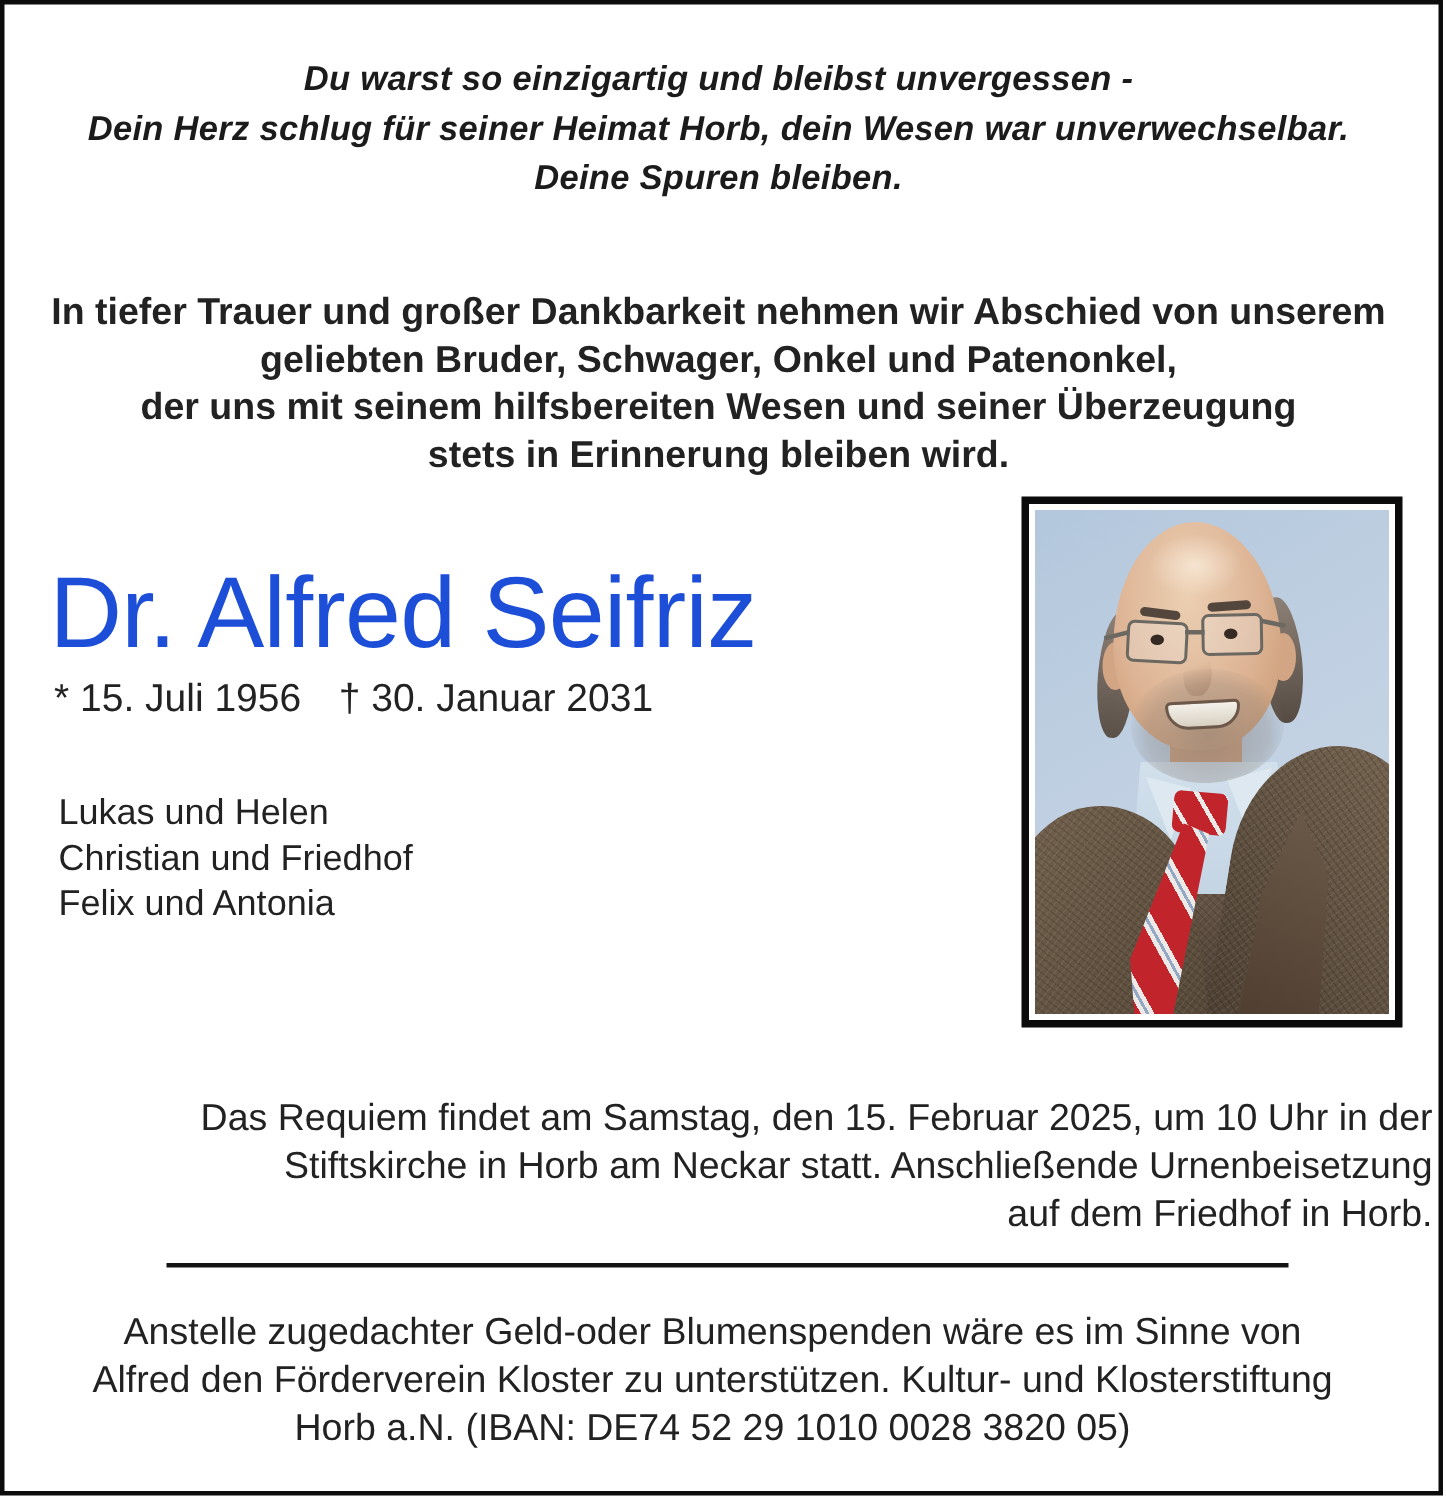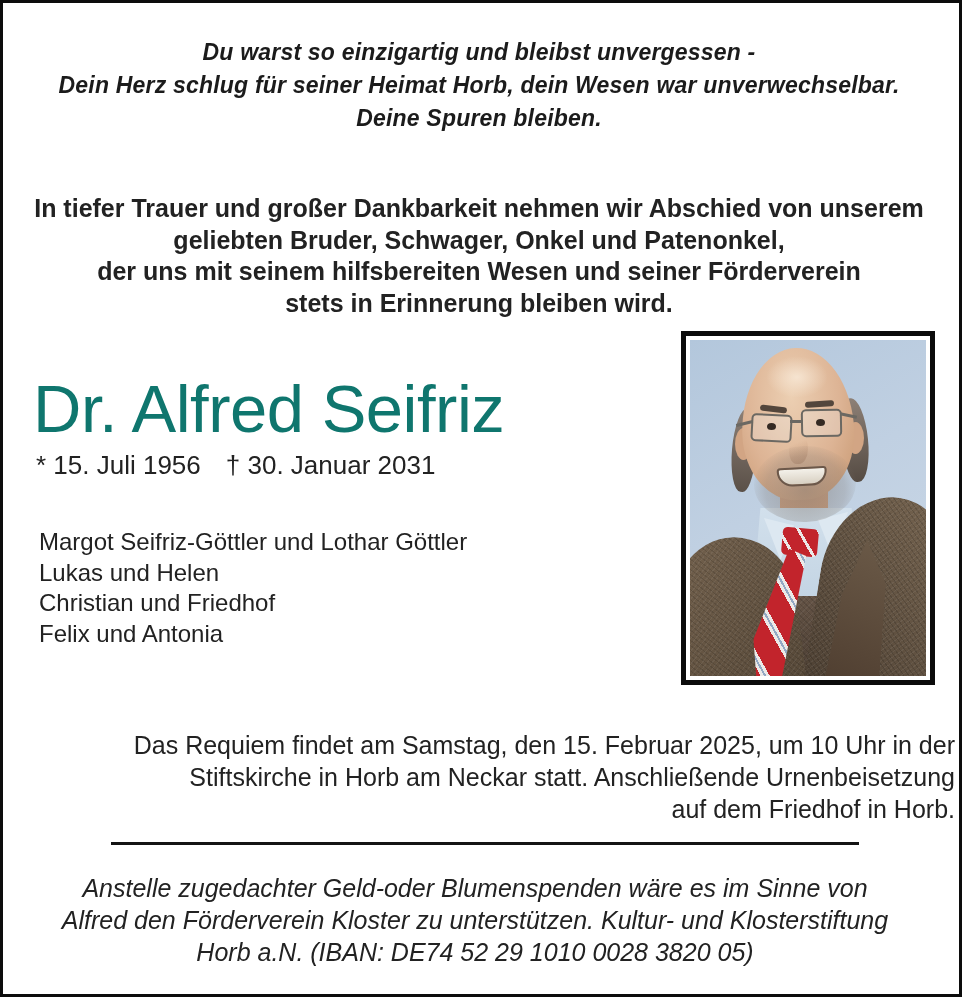--- a/index.html
+++ b/index.html
@@ -29,21 +29,21 @@
     position: absolute; top: 190px; left: 0; right: 4px;
     text-align: center;
     font-size: 25px; line-height: 31.5px;
     font-weight: 700;
     color: #222;
   }
   .name {
     position: absolute; left: 30px; top: 372px;
     font-size: 67px; line-height: 67px;
     font-weight: 400; letter-spacing: -0.5px;
-    color: #0f766e;
+    color: #1d4ed8;
     white-space: nowrap;
   }
   .dates {
     position: absolute; left: 33px; top: 447px;
     font-size: 26px; line-height: 30px;
     color: #222;
     white-space: nowrap;
   }
   .dates .birth { margin-right: 25px; }
   .mourners {
@@ -60,21 +60,20 @@
   .divider {
     position: absolute; top: 839px; left: 108px;
     width: 748px; height: 3px;
     background: #141414;
   }
   .donation {
     position: absolute; top: 869px; left: 0; right: 12px;
     text-align: center;
     font-size: 25px; line-height: 32px;
     color: #222;
-    font-style: italic;
   }
   
   .photo-frame {
     position: absolute; left: 678px; top: 328px;
     width: 254px; height: 354px;
     border: 5px solid #0b0b0b;
     background: #ffffff;
     padding: 4px;
   }
   .photo-inner {
@@ -176,21 +175,21 @@
 
   <div class="verse">
     <div>Du warst so einzigartig und bleibst unvergessen -</div>
     <div>Dein Herz schlug für seiner Heimat Horb, dein Wesen war unverwechselbar.</div>
     <div>Deine Spuren bleiben.</div>
   </div>
 
   <div class="intro">
     <div>In tiefer Trauer und großer Dankbarkeit nehmen wir Abschied von unserem</div>
     <div>geliebten Bruder, Schwager, Onkel und Patenonkel,</div>
-    <div>der uns mit seinem hilfsbereiten Wesen und seiner Förderverein</div>
+    <div>der uns mit seinem hilfsbereiten Wesen und seiner Überzeugung</div>
     <div>stets in Erinnerung bleiben wird.</div>
   </div>
 
   <div class="photo-frame">
     <div class="photo-inner">
       <div class="p-hair-l"></div>
       <div class="p-hair-r"></div>
       <div class="p-ear-l"></div>
       <div class="p-ear-r"></div>
       <div class="p-neck"></div>
@@ -220,21 +219,20 @@
     </div>
   </div>
 
   <div class="name">Dr. Alfred Seifriz</div>
 
   <div class="dates">
     <span class="birth">* 15. Juli 1956</span><span class="death">† 30. Januar 2031</span>
   </div>
 
   <div class="mourners">
-    <div>Margot Seifriz-Göttler und Lothar Göttler</div>
     <div>Lukas und Helen</div>
     <div>Christian und Friedhof</div>
     <div>Felix und Antonia</div>
   </div>
 
   <div class="service">
     <div>Das Requiem findet am Samstag, den 15. Februar 2025, um 10 Uhr in der</div>
     <div>Stiftskirche in Horb am Neckar statt. Anschließende Urnenbeisetzung</div>
     <div>auf dem Friedhof in Horb.</div>
   </div>

